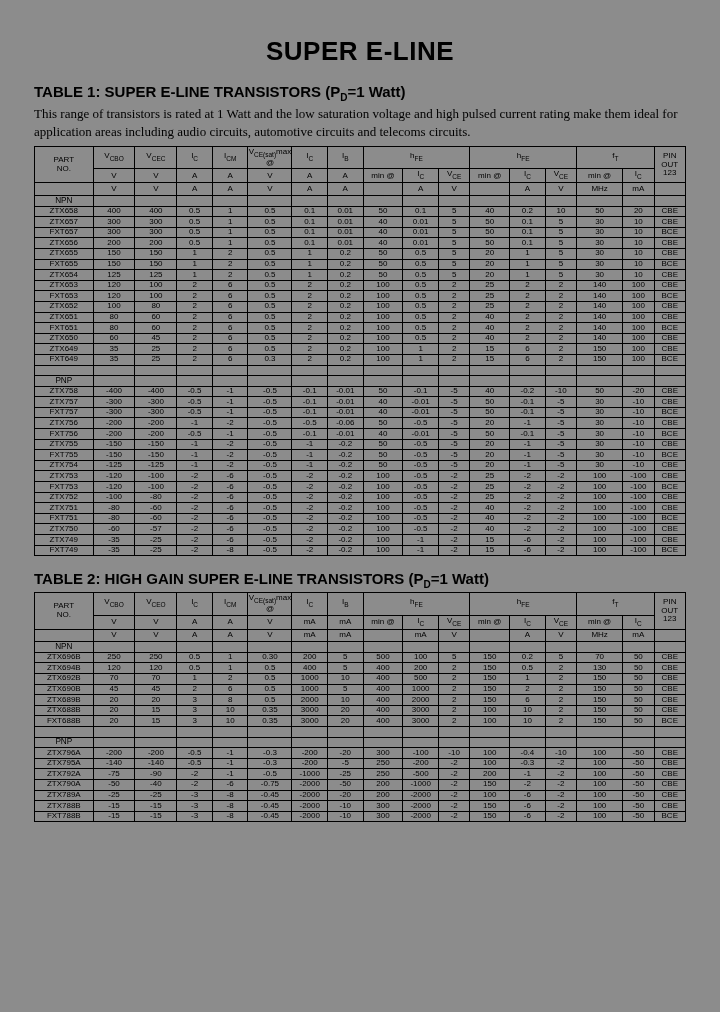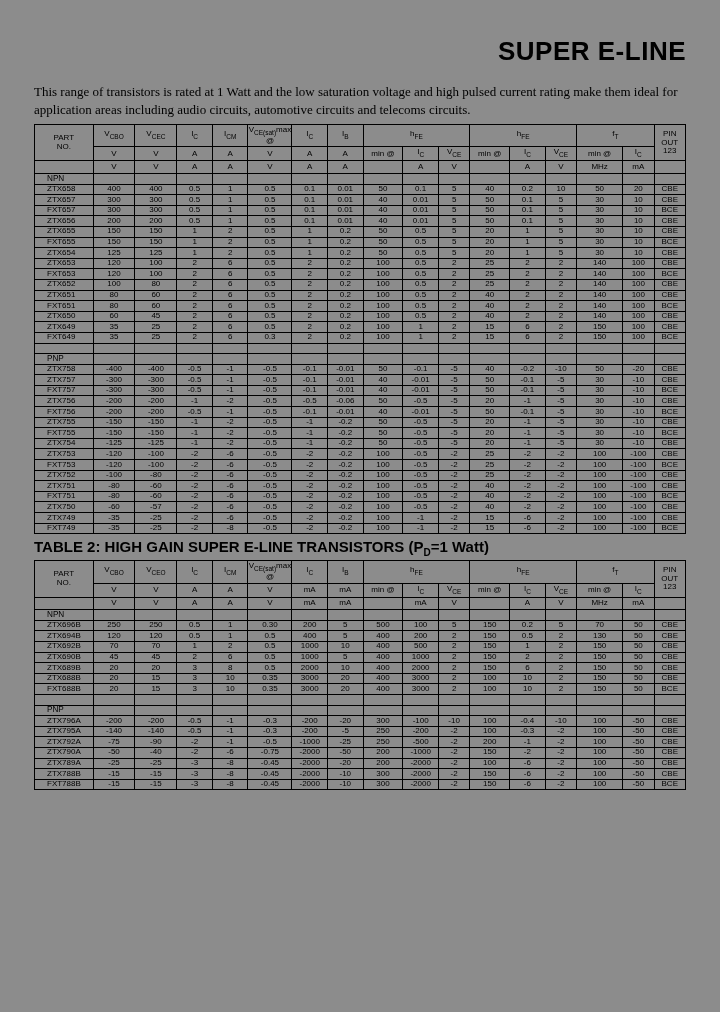--- a/index.html
+++ b/index.html
@@ -10,21 +10,21 @@
     color:#000;
     overflow:hidden;
   }
   .page{
     position:relative;
     width:720px;height:1012px;
     box-sizing:border-box;
     padding:28px 34px 0 34px;
   }
   h1.doc-title{
-    text-align:right;
+    text-align:center;
     font-size:26px;
     font-weight:bold;
     letter-spacing:.5px;
     margin:8px 0 16px 0;
   }
   .sec-title{
     font-size:15px;
     font-weight:bold;
     margin:0 0 2px 0;
   }
@@ -57,31 +57,34 @@
     padding:1px 0;
   }
   td.grp{
     text-align:left;
     padding-left:2px;
     font-weight:bold;
     font-size:8.2px;
   }
   .hdr-unit{font-size:7.5px;}
   .sb{font-size:6.5px;vertical-align:sub;}
-  table.spec tbody tr td:first-child{text-align:left;padding-left:12px;}
-  .t2{margin-top:4px;}
+  table.spec tbody tr td:first-child{text-align:center;padding-left:0;}
+  .t2{margin-top:14px;}
   .hdr-row td{height:auto;}
 </style>
 </head>
 <body>
 
 <div class="page">
 
   <h1 class="doc-title">SUPER E-LINE</h1>
 
+  <div class="sec-title">
+    <span>TABLE 1: SUPER E-LINE TRANSISTORS (P</span><span class="sub">D</span><span>=1 Watt)</span>
+  </div>
   <p class="sec-desc">This range of transistors is rated at 1 Watt and the low saturation voltage and high pulsed current rating make them ideal for application areas including audio circuits, automotive circuits and telecoms circuits.</p>
 
   <table class="spec">
     <colgroup>
       <col style="width:56px">
         <col style="width:40px">
         <col style="width:40px">
         <col style="width:34px">
         <col style="width:34px">
       <col style="width:42px">

